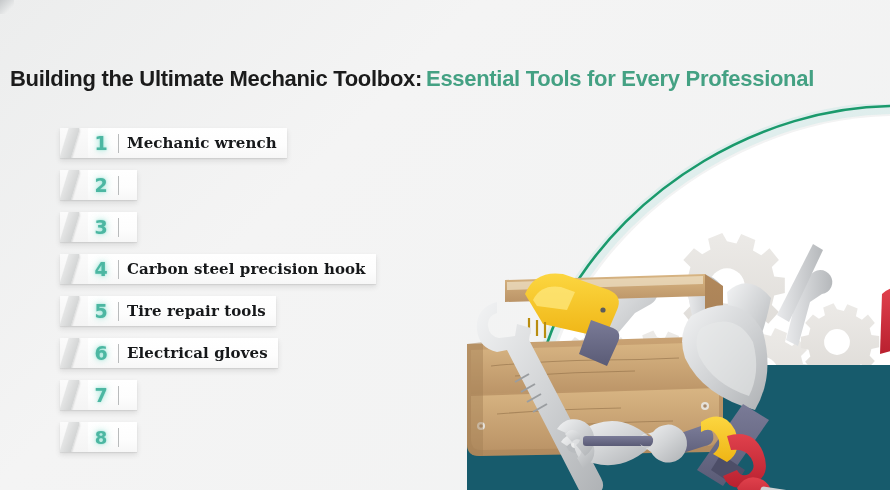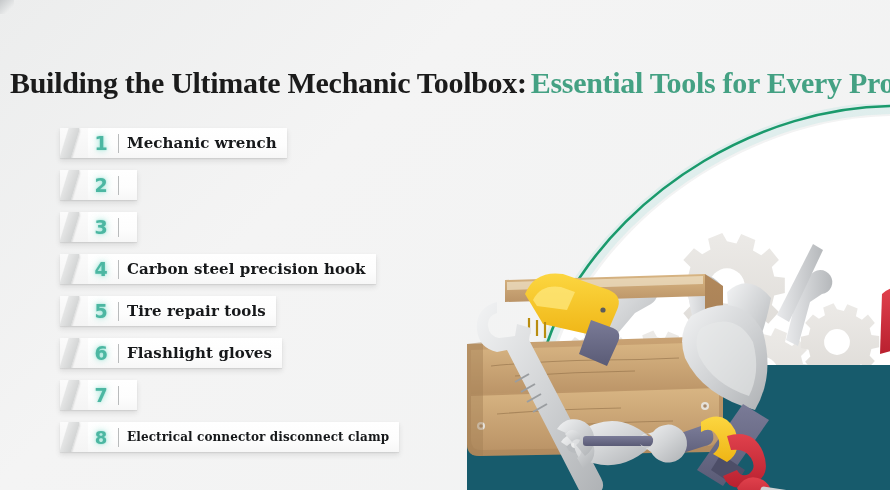--- a/index.html
+++ b/index.html
@@ -12,22 +12,22 @@
     background:linear-gradient(135deg,#eceded 0%,#f4f4f4 35%,#f1f2f2 100%);}
 
   
   .corner-notch{position:absolute;left:0;top:0;width:14px;height:14px;
     background:linear-gradient(135deg,#b9bcbe 0%,#d9dbdc 45%,rgba(242,242,243,0) 70%);
     opacity:.75;}
 
   
   .title-wrap{position:absolute;left:10px;top:66px;white-space:nowrap;}
   .title-main,.title-accent{
-    font-family:Liberation Serif, serif;
-    font-weight:700;font-size:30px;letter-spacing:-.3px;
+    font-family:Liberation Sans, sans-serif;
+    font-weight:700;font-size:22px;letter-spacing:-.3px;
     font-stretch:condensed;
   }
   .title-main{color:#1b1b1b;}
   .title-accent{color:#44a183;margin-left:4px;}
 
   
   .list{position:absolute;left:60px;top:128px;}
   .item{position:relative;height:30px;margin-bottom:12px;display:flex;align-items:stretch;}
   .card{
     position:relative;display:flex;align-items:center;height:30px;
@@ -120,38 +120,37 @@
         <div class="divider"></div>
         <div class="label">Tire repair tools</div>
       </div>
     </div>
 
     <div class="item">
       <div class="card">
         <div class="slash"></div>
         <div class="num">6</div>
         <div class="divider"></div>
-        <div class="label">Flashlight gloves</div>
+        <div class="label">Electrical gloves</div>
       </div>
     </div>
 
     <div class="item">
       <div class="card">
         <div class="slash"></div>
         <div class="num">7</div>
         <div class="divider"></div>
       </div>
     </div>
 
     <div class="item small">
       <div class="card">
         <div class="slash"></div>
         <div class="num">8</div>
         <div class="divider"></div>
-        <div class="label">Electrical connector disconnect clamp</div>
       </div>
     </div>
 
   </div>
 
   <div class="art">
   <svg width="485" height="386" viewBox="0 0 485 386" xmlns="http://www.w3.org/2000/svg">
     <defs>
       <linearGradient id="wood1" x1="0" y1="0" x2="0" y2="1">
         <stop offset="0" stop-color="#c9a273"></stop>

